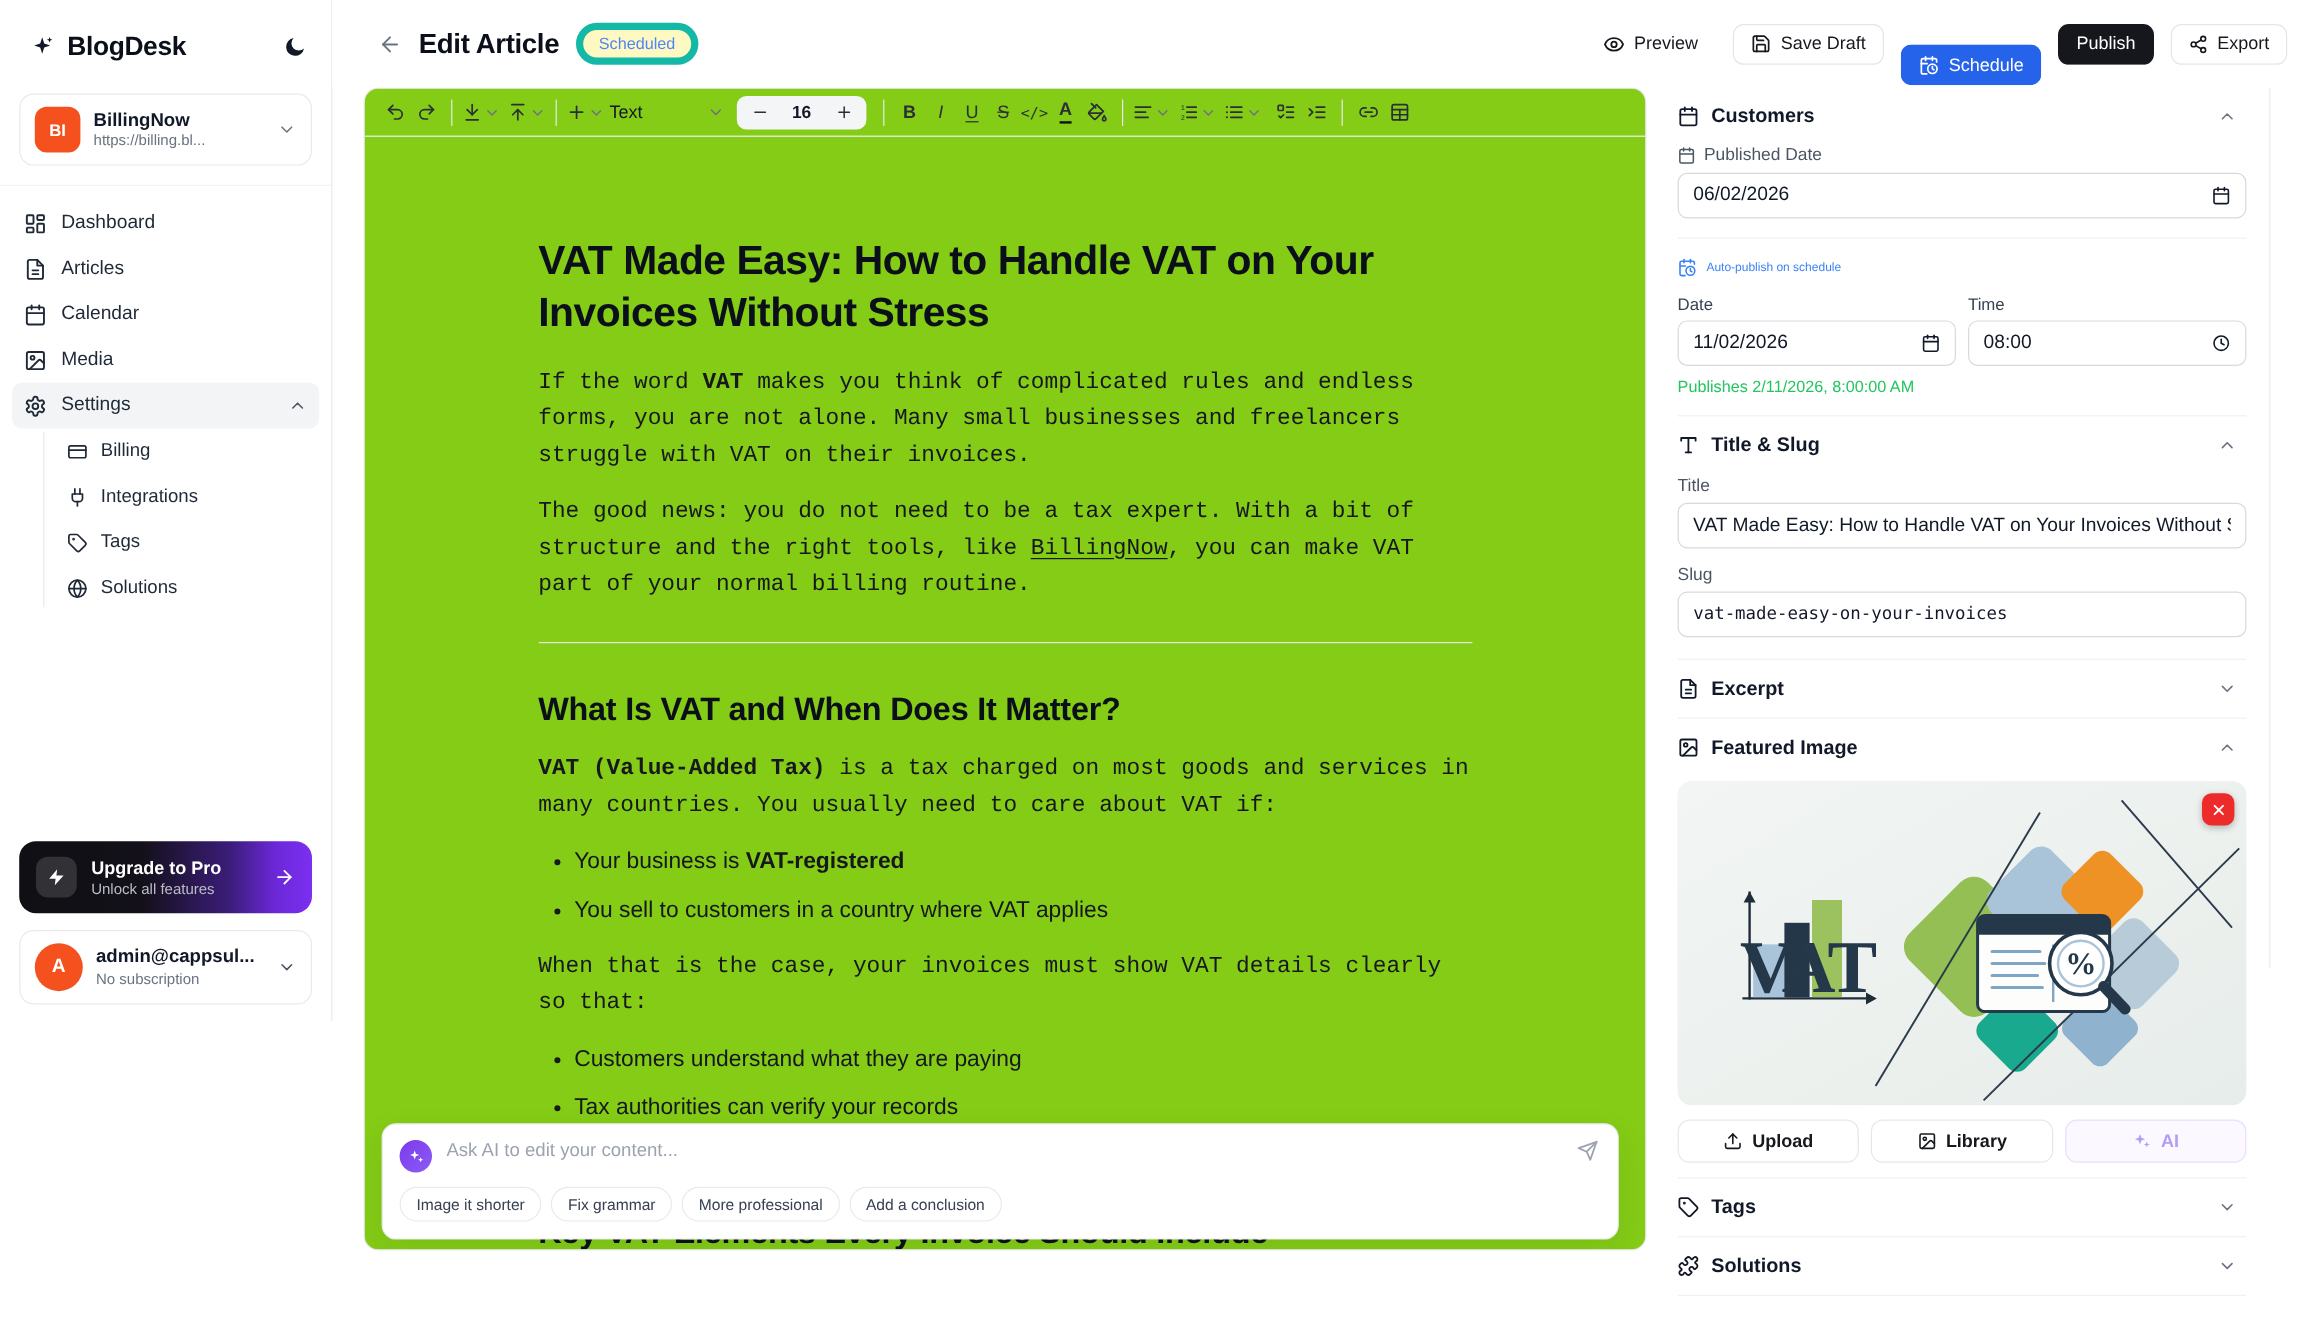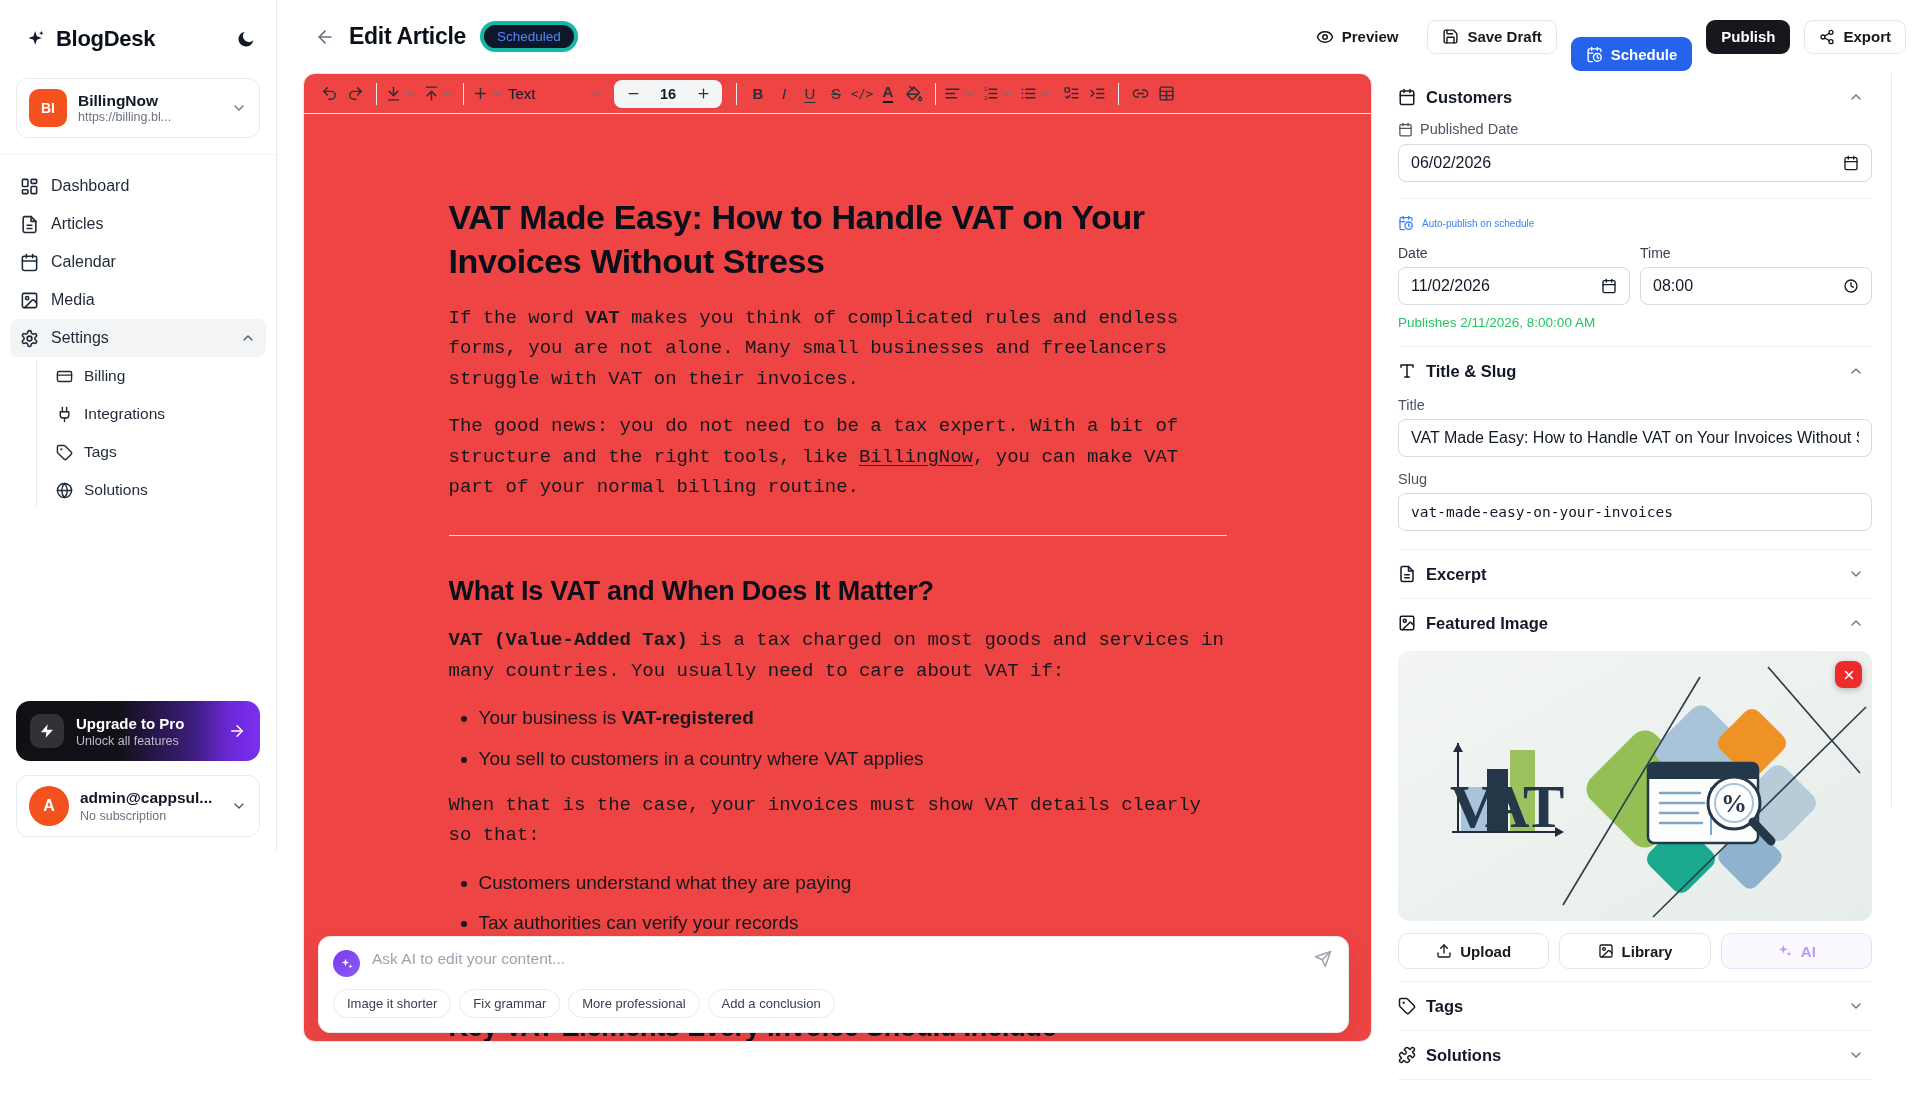--- a/index.html
+++ b/index.html
@@ -44,30 +44,30 @@
   .acc-avatar { width:40px; height:40px; border-radius:50%; background:#f4511e; color:#fff; font-weight:bold; font-size:16px; display:flex; align-items:center; justify-content:center; }
   .acc-email { font-size:15.5px; font-weight:bold; color:#111827; max-width:140px; white-space:nowrap; overflow:hidden; }
   .acc-sub { font-size:12.5px; color:#6b7280; margin-top:2px; }
   .acc-chev { margin-left:auto; color:#4b5563; }
 
   
   .content-wrap { position:relative; flex:1; display:flex; min-width:0; }
   .top-header { position:absolute; left:0; right:0; top:0; height:73px; display:flex; align-items:center; padding:0 14px 0 38px; gap:14px; background:#fff; z-index:5; }
   .back-btn { background:none; border:none; color:#6b7280; cursor:pointer; display:flex; }
   .page-title { font-size:23px; font-weight:bold; letter-spacing:-.3px; color:#0b0f19; }
-  .badge { font-size:13.5px; color:#4f86f7; background:#0f172a; border:4px solid #14b8a6; border-radius:999px; padding:4px 13px; }
+  .badge { font-size:13.5px; color:#4f86f7; background:#fef9c3; border:6px solid #14b8a6; border-radius:999px; padding:4px 13px; }
   .hd-spacer { flex:1; }
-  .hbtn { height:34px; border-radius:9px; display:inline-flex; align-items:center; gap:8px; font-size:15px; font-weight:bold; padding:0 14px; border:1px solid transparent; background:none; color:#16181d; cursor:pointer; font-family:inherit; }
+  .hbtn { height:34px; border-radius:9px; display:inline-flex; align-items:center; gap:8px; font-size:15px; font-weight:normal; padding:0 14px; border:1px solid transparent; background:none; color:#16181d; cursor:pointer; font-family:inherit; }
   .hbtn.outline { border-color:#e4e6ea; background:#fff; }
   .hbtn.blue { background:#2563eb; color:#fff;margin-top:35px; }
   .hbtn.black { background:#15171c; color:#fff; }
 
   
   .main-col { flex:1; min-width:0; padding-top:73px; }
-  .editor-card { height:969px; margin:0 18px 0 26px; border:1px solid #e7e9ec; border-radius:12px; background:#ef4444; position:relative; display:flex; flex-direction:column; overflow:hidden; }
+  .editor-card { height:969px; margin:0 18px 0 26px; border:1px solid #e7e9ec; border-radius:12px; background:#84cc16; position:relative; display:flex; flex-direction:column; overflow:hidden; }
   .tbar { height:40px; border-bottom:1px solid #eef0f3; display:flex; align-items:center; padding:0 12px; color:#2b2f36; flex:none; }
   .tbtn { min-width:26px; height:26px; display:flex; align-items:center; justify-content:center; border-radius:6px; background:none; border:none; color:#2b2f36; cursor:pointer; font-family:inherit; }
   .tsep { width:1px; height:22px; background:#e8eaed; margin:0 8px; }
   .chev-s { color:#6b7280; margin-left:1px; }
   .text-dd { display:flex; align-items:center; justify-content:space-between; width:104px; padding:0 4px; font-size:15px; color:#111827; background:none; border:none; cursor:pointer; font-family:inherit; }
   .fs-pill { display:flex; align-items:center; gap:12px; background:#f4f5f6; border-radius:8px; height:28px; padding:0 6px; margin:0 6px; }
   .fs-val { font-size:14.5px; font-weight:bold; color:#111827; min-width:20px; text-align:center; }
   .mk { font-size:15px; }
   .mk-b { font-weight:bold; }
   .mk-i { font-style:italic; }

